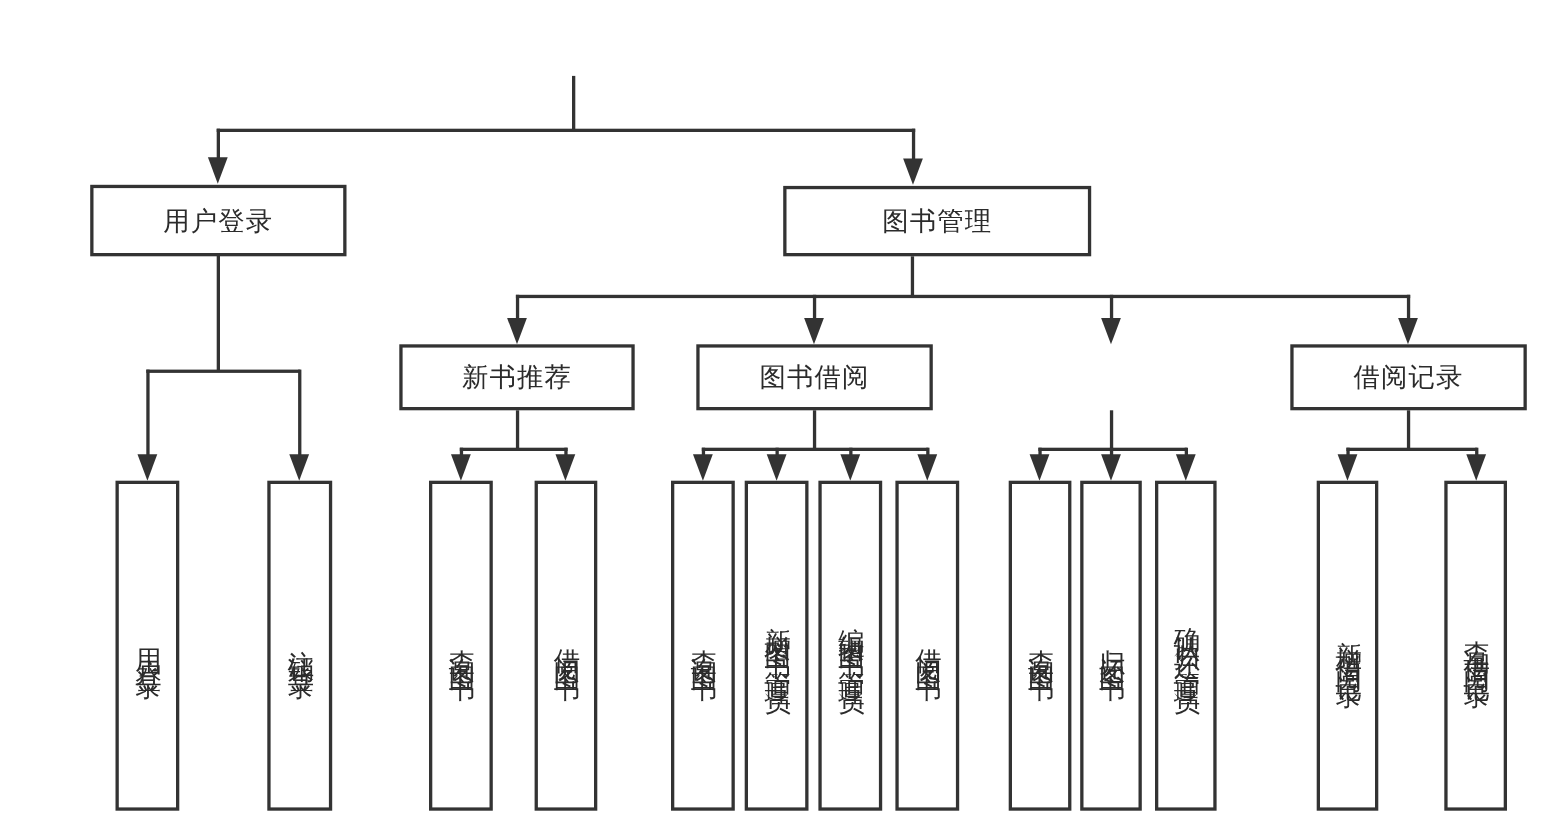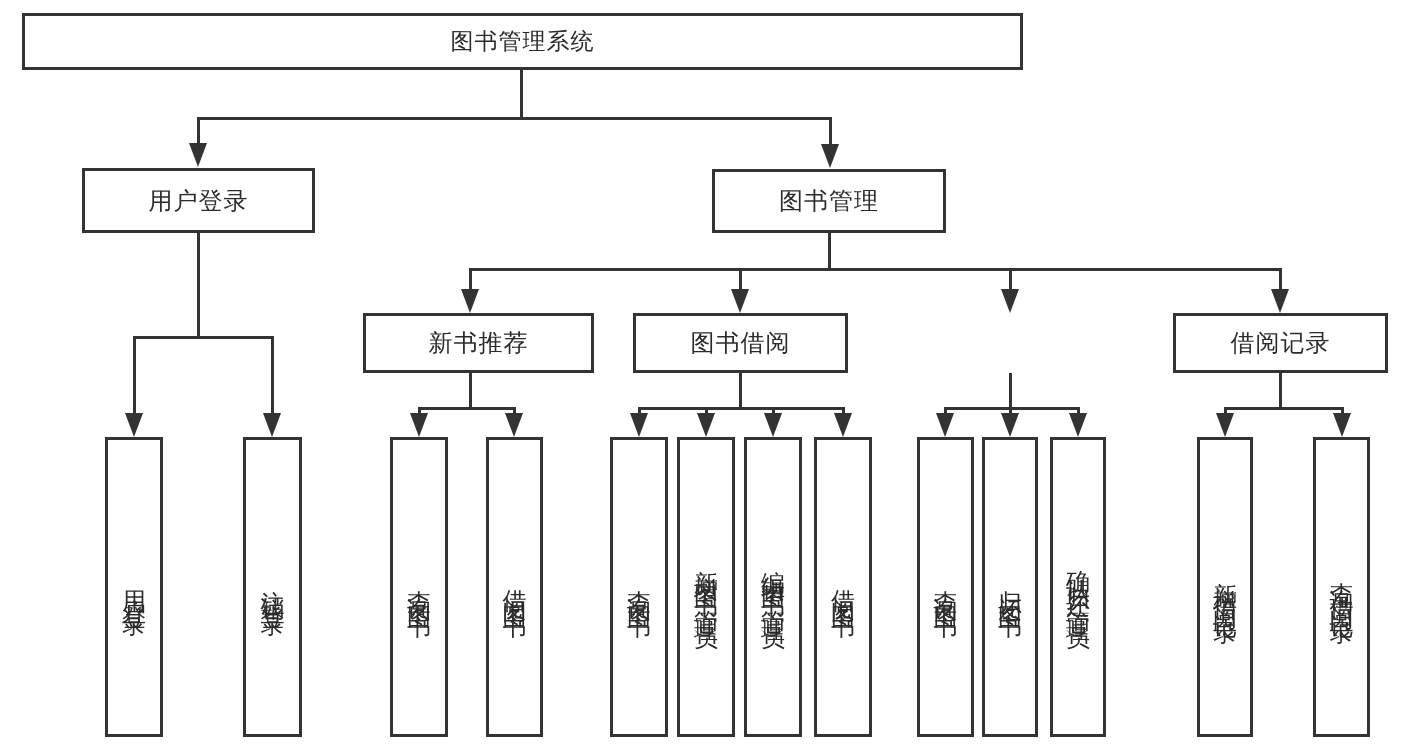--- a/index.html
+++ b/index.html
@@ -31,51 +31,50 @@
     position:absolute;right:5px;bottom:5px;
     font-size:21px;color:rgba(165,165,165,0.95);letter-spacing:1px;z-index:5;
     white-space:nowrap;
   }
 </style>
 </head>
 <body>
 
 <div class="canvas">
 
-  <div class="box root" style="left:22px;top:13px;width:1001px;height:57px;">图书管理系统</div>
 
   <div class="vline" style="left:520px;top:69px;height:49px;"></div>
   <div class="hline" style="left:197px;top:117px;width:635px;"></div>
   <div class="vline" style="left:197px;top:117px;height:28px;"></div>
   <div class="arrow" style="left:189px;top:143px;"></div>
   <div class="vline" style="left:829px;top:117px;height:28px;"></div>
   <div class="arrow" style="left:821px;top:144px;"></div>
 
   <div class="box" style="left:82px;top:168px;width:233px;height:65px;">用户登录</div>
-  <div class="box" style="left:712px;top:169px;width:234px;height:64px;">图书管理</div>
+  <div class="box" style="left:712px;top:169px;width:280px;height:64px;">图书管理</div>
 
   <div class="vline" style="left:197px;top:232px;height:106px;"></div>
   <div class="hline" style="left:133px;top:336px;width:140px;"></div>
   <div class="vline" style="left:133px;top:336px;height:79px;"></div>
   <div class="arrow" style="left:125px;top:413px;"></div>
   <div class="vline" style="left:271px;top:336px;height:79px;"></div>
   <div class="arrow" style="left:263px;top:413px;"></div>
 
   <div class="vline" style="left:828px;top:233px;height:37px;"></div>
   <div class="hline" style="left:469px;top:268px;width:813px;"></div>
   <div class="vline" style="left:469px;top:268px;height:24px;"></div>
   <div class="arrow" style="left:461px;top:289px;"></div>
   <div class="vline" style="left:739px;top:268px;height:24px;"></div>
   <div class="arrow" style="left:731px;top:289px;"></div>
   <div class="vline" style="left:1009px;top:268px;height:24px;"></div>
   <div class="arrow" style="left:1001px;top:289px;"></div>
   <div class="vline" style="left:1279px;top:268px;height:24px;"></div>
   <div class="arrow" style="left:1271px;top:289px;"></div>
 
-  <div class="box" style="left:363px;top:313px;width:231px;height:60px;">新书推荐</div>
+  <div class="box" style="left:363px;top:313px;width:214px;height:60px;">新书推荐</div>
   <div class="box" style="left:633px;top:313px;width:215px;height:60px;">图书借阅</div>
   <div class="box" style="left:1173px;top:313px;width:215px;height:60px;">借阅记录</div>
 
   <div class="vline" style="left:469px;top:373px;height:36px;"></div>
   <div class="hline" style="left:418px;top:407px;width:98px;"></div>
   <div class="vline" style="left:418px;top:407px;height:8px;"></div>
   <div class="arrow" style="left:410px;top:413px;"></div>
   <div class="vline" style="left:513px;top:407px;height:8px;"></div>
   <div class="arrow" style="left:505px;top:413px;"></div>
 

